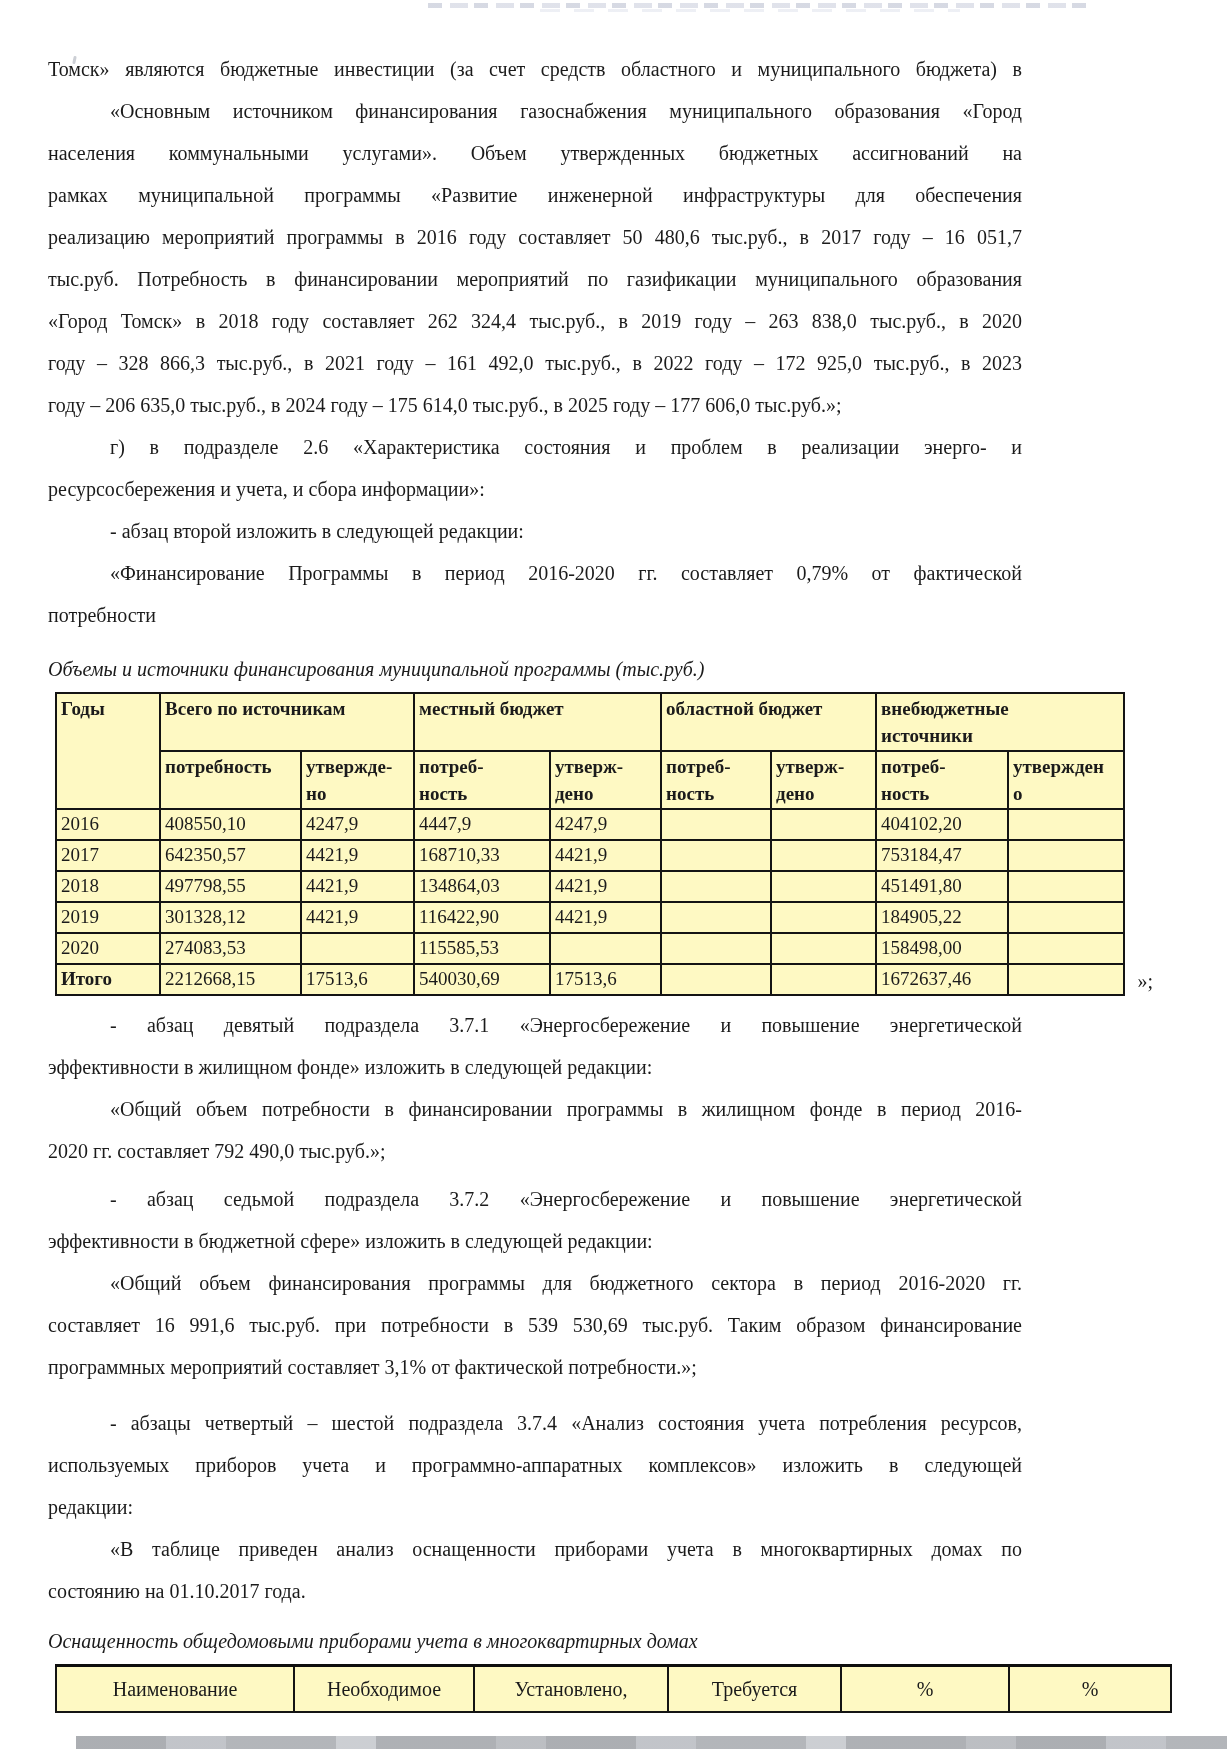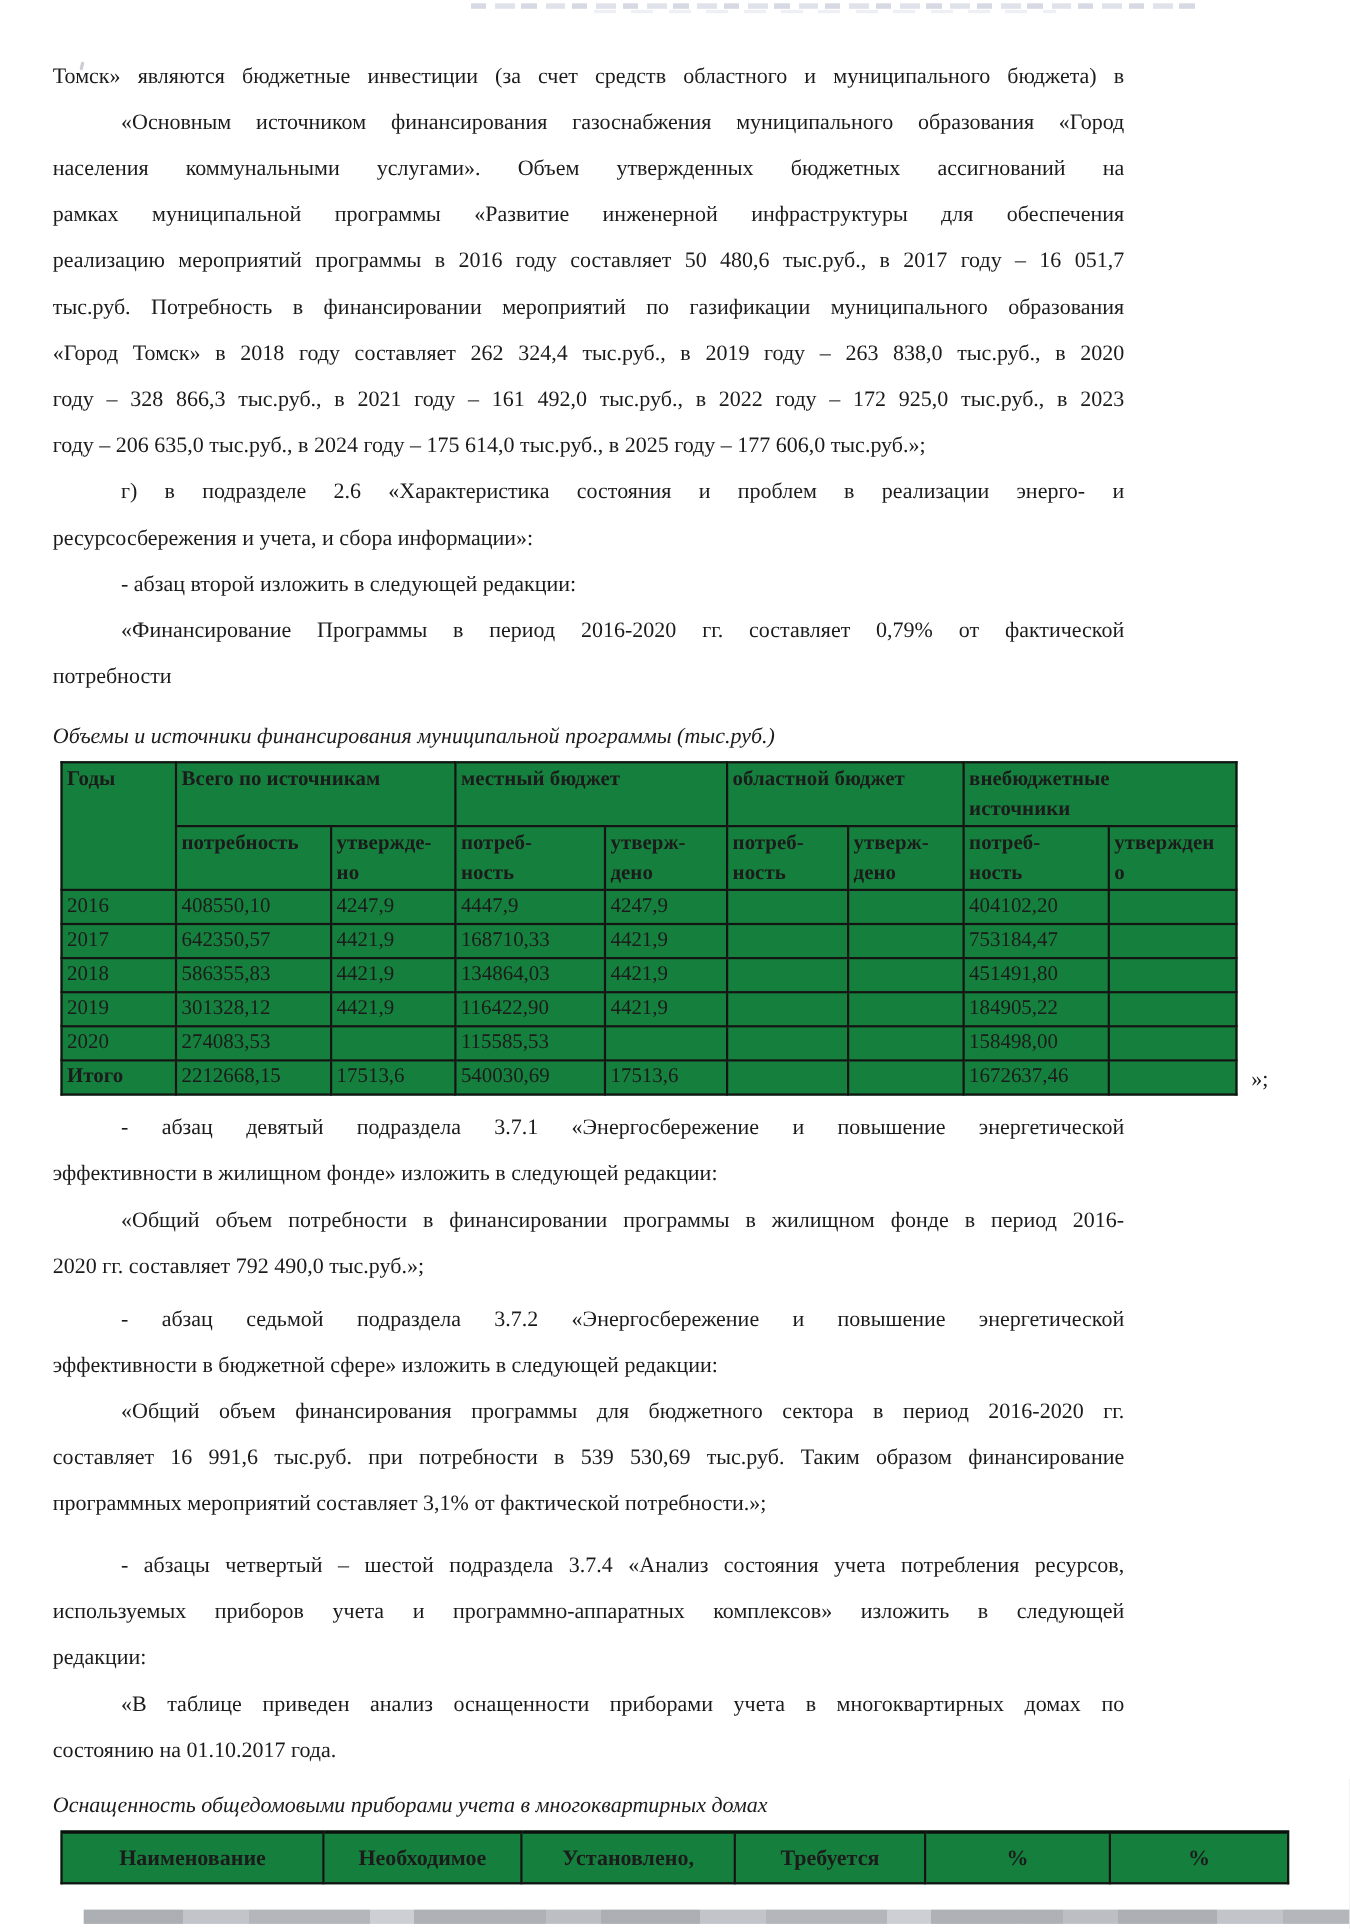--- a/index.html
+++ b/index.html
@@ -16,42 +16,42 @@
   .pline{text-align:justify;text-align-last:justify;white-space:normal;}
   .pline.pl-first{text-indent:62px;}
   .pline.pl-last{text-align-last:left;}
   .tbl-title{
     width:974px;text-align:left;font-style:italic;font-size:20px;line-height:30px;
   }
   .t1-title{margin-top:18px;margin-bottom:8px;}
   .t2-title{margin-top:14px;margin-bottom:8px;}
 
   .t1-wrap{position:relative;margin-left:7px;width:1068px;}
-  table{border-collapse:collapse;table-layout:fixed;background:#15803d;}
+  table{border-collapse:collapse;table-layout:fixed;background:#fef9c3;}
   .t1{width:1068px;font-size:19px;}
   .t1 th,.t1 td{
     border:2px solid #141414;
     padding:1px 4px;
     text-align:left;vertical-align:top;
     overflow:hidden;
   }
   .t1 th{font-weight:bold;white-space:pre-line;line-height:27px;}
   .t1 .group-row th{height:54px;}
   .t1 .sub-row th{height:52px;}
   .t1 td{height:27px;line-height:26px;}
   .t1 tbody tr:last-child td:first-child{font-weight:bold;}
   .closing-mark{
     position:absolute;right:-30px;bottom:0;
     font-size:20px;line-height:30px;
   }
 
   .t2{margin-left:7px;width:1115px;font-size:20px;}
   .t2 th{
     border:2px solid #141414;border-top:3px solid #0e0e0e;
-    height:42px;vertical-align:middle;text-align:center;font-weight:bold;
+    height:42px;vertical-align:middle;text-align:center;font-weight:normal;
   }
 
   
   .artifact-top{
     position:absolute;left:428px;top:3px;width:660px;height:5px;
     background:repeating-linear-gradient(90deg,
       #c9cdda 0 14px, rgba(255,255,255,0) 14px 22px,
       #d6d9e4 22px 40px, rgba(255,255,255,0) 40px 46px);
     opacity:.75;
   }
@@ -166,21 +166,21 @@
               <td>4421,9</td>
               <td>168710,33</td>
               <td>4421,9</td>
               <td></td>
               <td></td>
               <td>753184,47</td>
               <td></td>
             </tr>
             <tr>
               <td>2018</td>
-              <td>586355,83</td>
+              <td>497798,55</td>
               <td>4421,9</td>
               <td>134864,03</td>
               <td>4421,9</td>
               <td></td>
               <td></td>
               <td>451491,80</td>
               <td></td>
             </tr>
             <tr>
               <td>2019</td>

